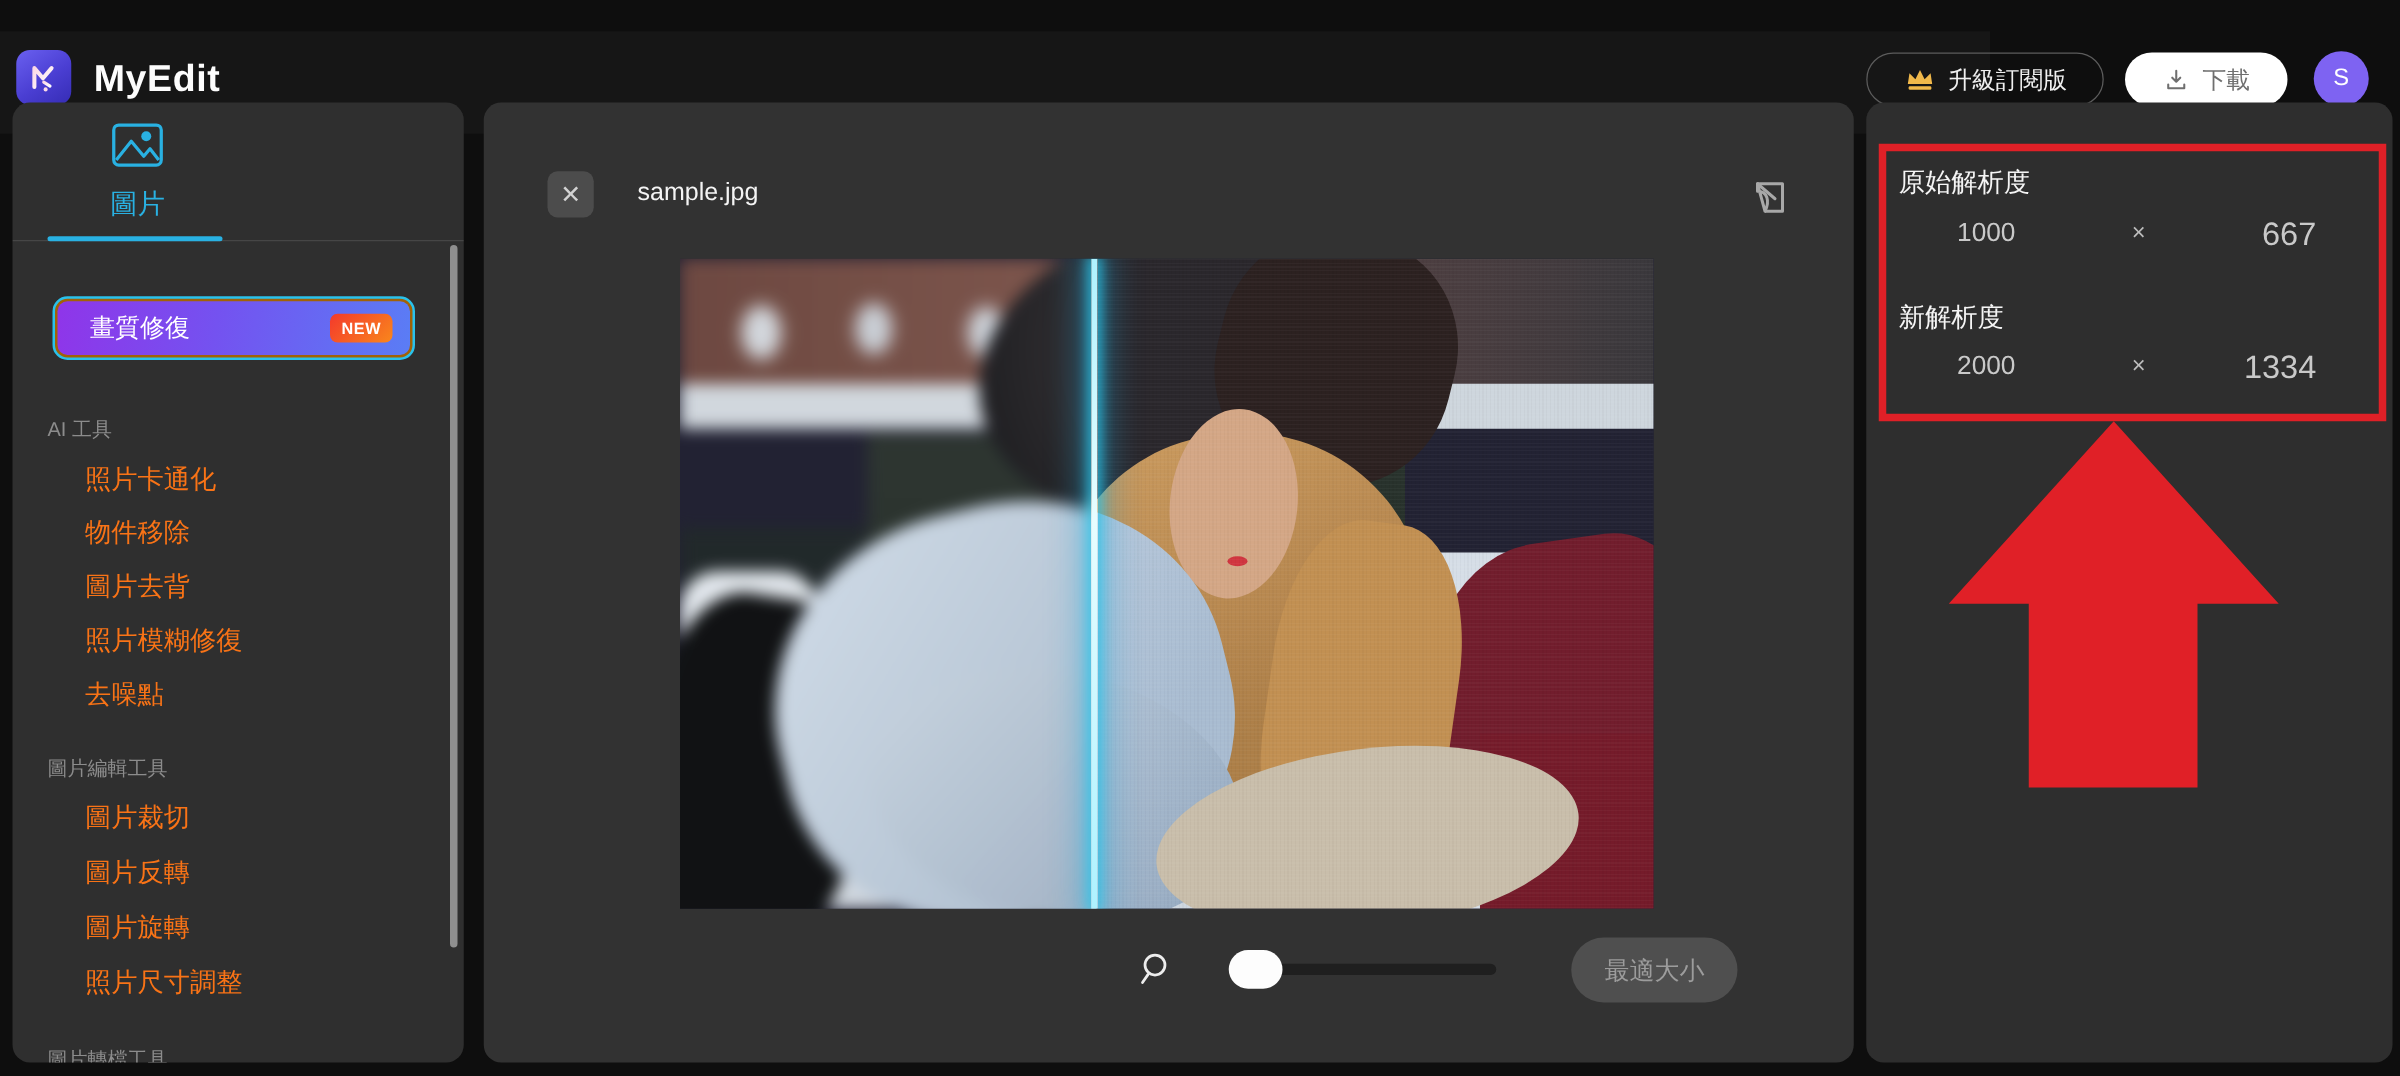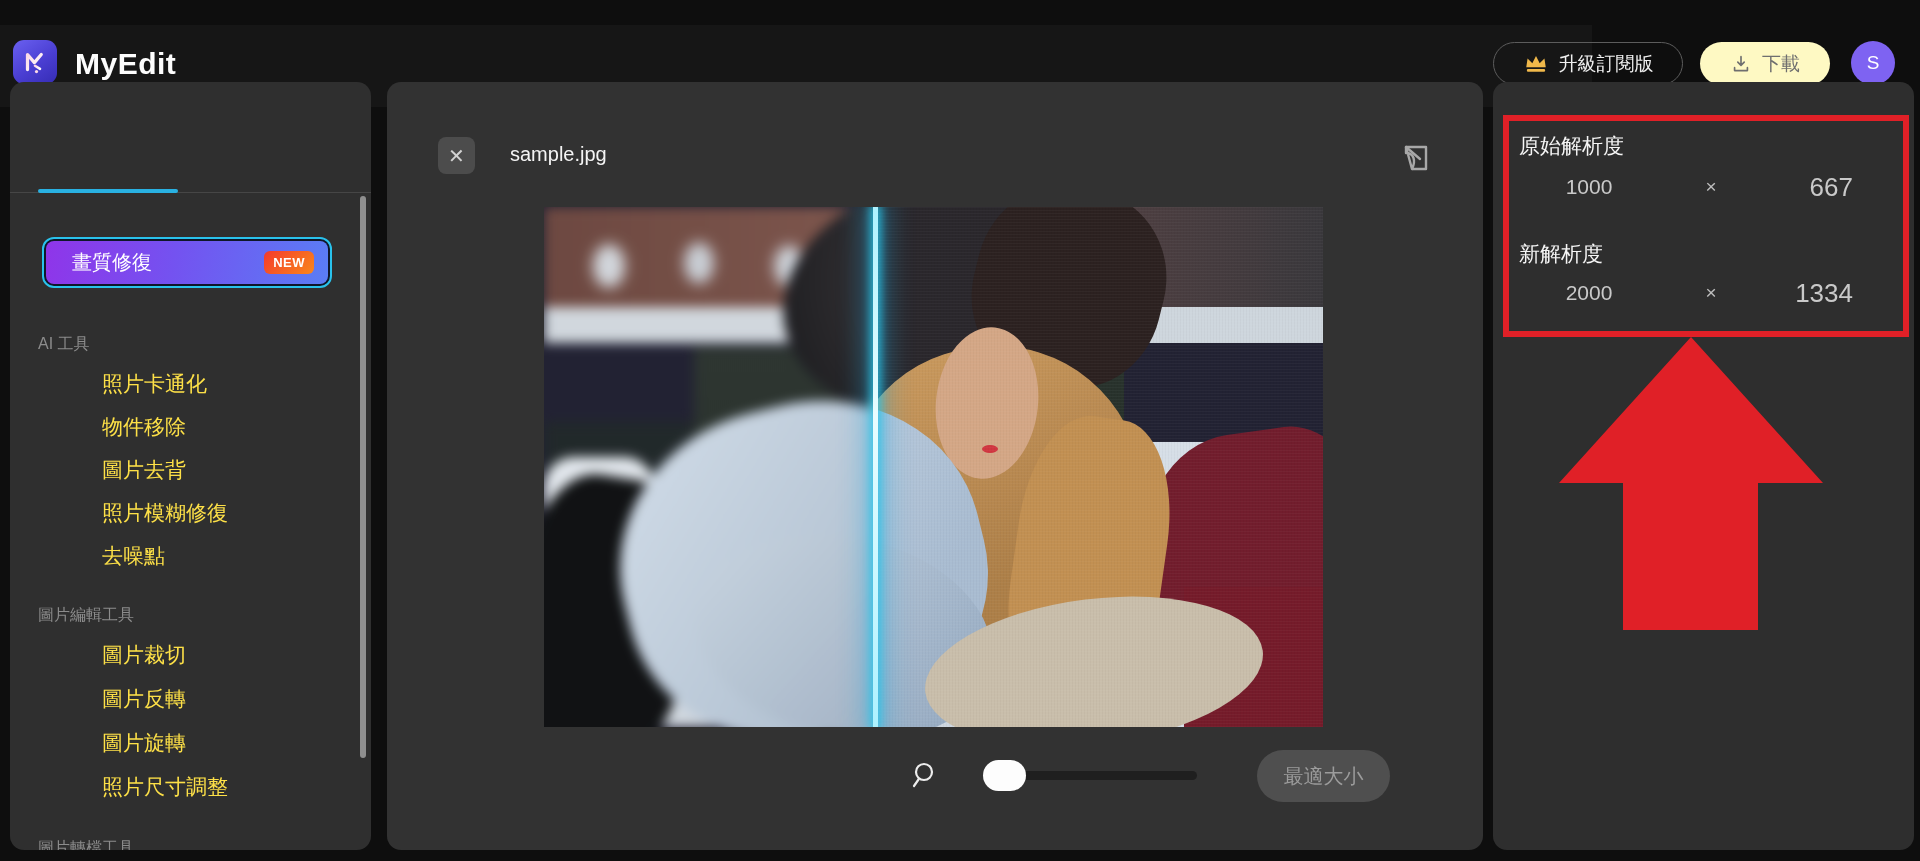--- a/index.html
+++ b/index.html
@@ -5,49 +5,49 @@
   * { margin:0; padding:0; box-sizing:border-box; }
   html,body { width:1920px; height:861px; background:#0e0e0e; font-family:"Liberation Sans", sans-serif; overflow:hidden; }
 
   
   .topbar { position:absolute; left:0; top:0; width:1592px; height:82px; background:#161616;margin-top:25px; }
   .logo-badge { position:absolute; left:13px; top:15px; width:44px; height:44px; border-radius:11px;
     background:linear-gradient(145deg,#6a60f0 0%,#4a3ed2 55%,#352cb4 100%); display:flex; align-items:center; justify-content:center; }
   .app-name { position:absolute; left:75px; top:22px; font-size:30px; font-weight:600; color:#fdfdfd; letter-spacing:.5px; }
   .pill-btn { position:absolute; top:17px; height:43px; border-radius:22px; display:flex; align-items:center; justify-content:center; gap:10px; cursor:pointer; }
   .upgrade-btn { left:1493px; width:190px; border:1px solid #5c5c5c; background:transparent; color:#f0f0f0; font-size:19px; }
-  .download-btn { left:1700px; width:130px; background:#fef9c3; color:#6f6f6f; font-size:19px; }
+  .download-btn { left:1700px; width:130px; background:#ffffff; color:#6f6f6f; font-size:19px; }
   .avatar { position:absolute; left:1851px; top:16px; width:44px; height:44px; border-radius:50%;
     background:#7e63f2; color:#fff; font-size:19px; display:flex; align-items:center; justify-content:center; cursor:pointer; }
 
   
   .panel { position:absolute; top:82px; height:768px; border-radius:14px; }
   .sidebar { left:10px; width:361px; background:#2f2f2f; overflow:hidden; }
   .canvas { left:387px; width:1096px; background:#323232; }
   .rightpanel { left:1493px; width:421px; background:#2e2e2e; }
 
   
   .tab { position:absolute; top:16px; width:140px; display:flex; flex-direction:column; align-items:center; gap:14px; cursor:pointer; }
   .tab-image { left:30px; color:#29b1e2; }
   .tab-audio { left:192px; color:#efefef; }
   .tab-label { font-size:22px; }
   .tab-underline { position:absolute; left:28px; top:107px; width:140px; height:4px; border-radius:2px; background:#29b1e2; }
   .tab-divider { position:absolute; left:0; top:110px; width:100%; height:1px; background:#464646; }
 
   .featured-btn { position:absolute; left:32px; top:155px; width:290px; height:51px; border:2px solid #29c2ec; border-radius:12px;
-    background:#0f172a; padding:2px; cursor:pointer; }
+    background:#a16207; padding:2px; cursor:pointer; }
   .featured-inner { width:100%; height:100%; border-radius:8px; background:linear-gradient(100deg,#8f35e9 0%,#7452f0 45%,#5a7df5 100%);
     display:flex; align-items:center; justify-content:space-between; padding:0 14px 0 26px; }
   .featured-label { color:#fff; font-size:20px; }
   .new-badge { background:linear-gradient(135deg,#f4392c,#f9871c); color:#fff; font-size:13px; font-weight:bold;
     border-radius:6px; padding:4px 9px; letter-spacing:.5px; }
 
   .section-title { position:absolute; left:28px; font-size:16px; color:#8c8c8c; }
   .tool-list { position:absolute; left:0; width:100%; }
-  .tool-item { height:43px; line-height:43px; padding-left:92px; font-size:21px; color:#fde047; cursor:pointer; }
+  .tool-item { height:43px; line-height:43px; padding-left:58px; font-size:21px; color:#f97316; cursor:pointer; }
   .sidebar-scrollbar { position:absolute; left:350px; top:114px; width:6px; height:562px; border-radius:3px; background:#8f8f8f; cursor:pointer; }
 
   
   .close-btn { position:absolute; left:51px; top:55px; width:37px; height:37px; border-radius:8px; background:#4c4c4c;
     color:#d2d2d2; font-size:20px; display:flex; align-items:center; justify-content:center; cursor:pointer; }
   .filename { position:absolute; left:123px; top:61px; font-size:20px; color:#f4f4f4; }
   .curl-btn { position:absolute; left:1010px; top:58px; width:36px; height:36px; cursor:pointer; }
 
   .photo { position:absolute; left:157px; top:125px; width:779px; height:520px; overflow:hidden; background:#223; }
   .half { position:absolute; top:0; height:520px; overflow:hidden; }
@@ -136,20 +136,28 @@
     <span>下載</span>
   </div>
 
   <div class="avatar">
     <span>S</span>
   </div>
 </div>
 
 <div class="panel sidebar">
 
+  <div class="tab tab-image">
+    <svg width="42" height="36" viewBox="0 0 42 36">
+      <rect x="2" y="2" width="38" height="32" rx="4" fill="none" stroke="#29b1e2" stroke-width="2.6"></rect>
+      <circle cx="28" cy="11" r="4" fill="#29b1e2"></circle>
+      <path d="M4 30 L16 15 L26 27 L31 21 L38 30" fill="none" stroke="#29b1e2" stroke-width="2.6" stroke-linejoin="round"></path>
+    </svg>
+    <span class="tab-label">圖片</span>
+  </div>
 
 
   <div class="tab-divider"></div>
   <div class="tab-underline"></div>
 
   <div class="featured-btn">
     <div class="featured-inner">
       <span class="featured-label">畫質修復</span>
       <span class="new-badge">NEW</span>
     </div>

